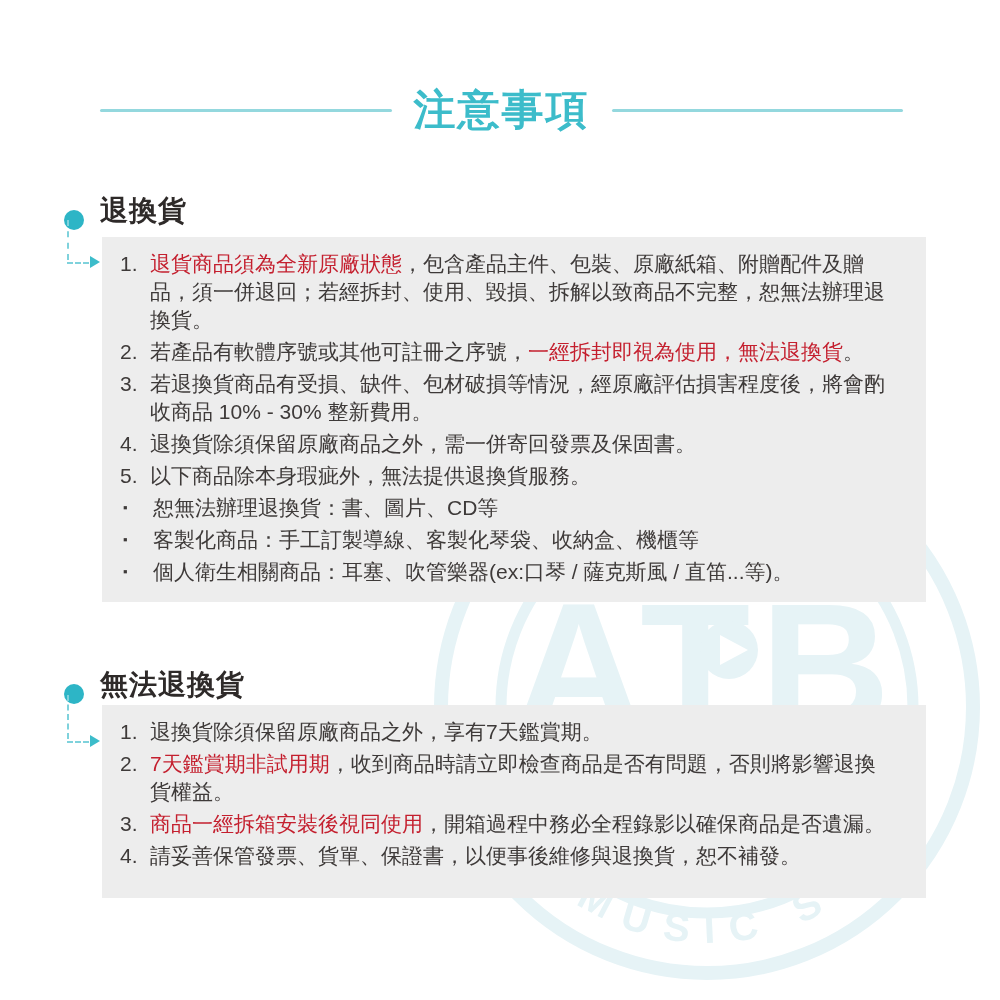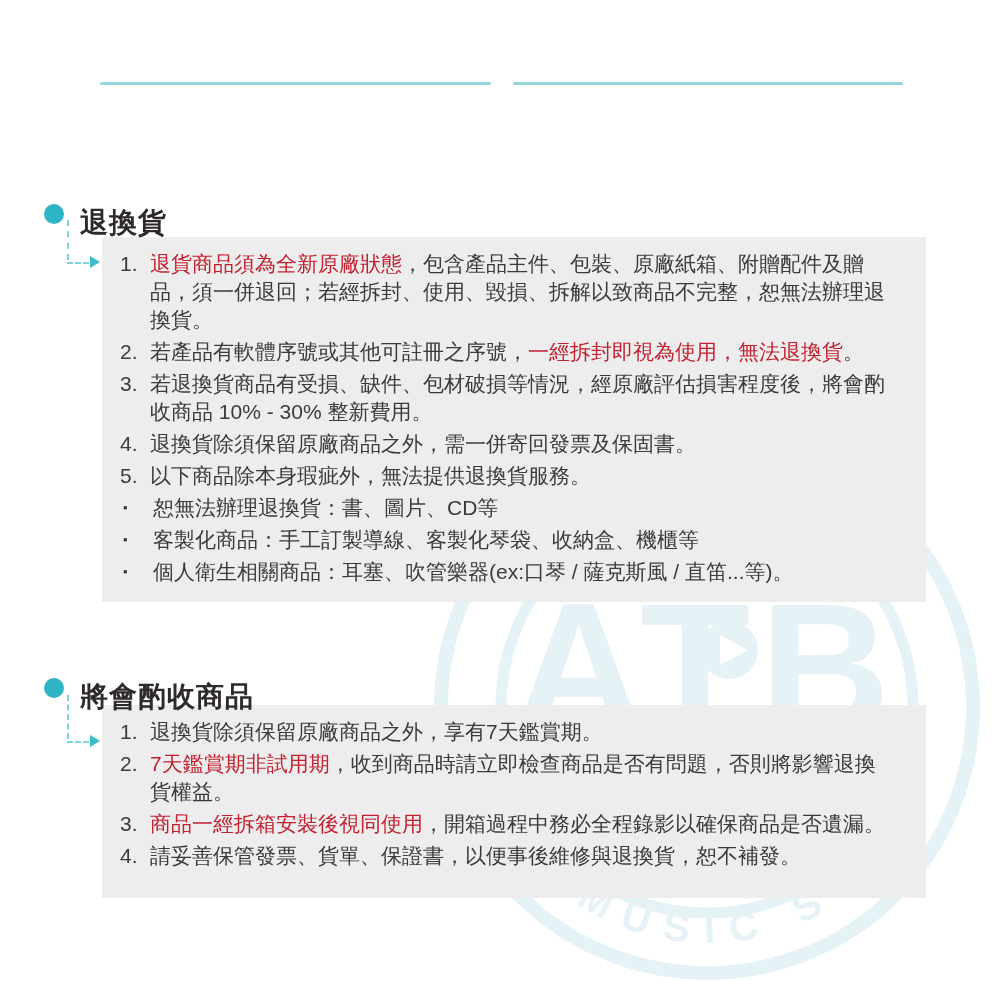--- a/index.html
+++ b/index.html
@@ -7,21 +7,21 @@
     position:relative;width:1000px;height:1000px;background:#ffffff;overflow:hidden;
     font-family:"Liberation Sans","DejaVu Sans",sans-serif;
   }
   
   .watermark{position:absolute;left:407px;top:407px;width:600px;height:600px;z-index:0;}
   
   .title-row{position:absolute;left:100px;right:97px;top:82px;display:flex;align-items:center;gap:22px;z-index:2;}
   .title-rule{flex:1;height:3px;background:#94d8de;border-radius:2px;}
   .page-title{margin:0;font-size:42px;font-weight:bold;color:#3cbcca;letter-spacing:2px;white-space:nowrap;}
   
-  .sec-head{position:absolute;left:44px;display:flex;align-items:flex-start;z-index:2;margin-top:12px;}
+  .sec-head{position:absolute;left:64px;display:flex;align-items:flex-end;z-index:2;}
   .sec-head .dot{width:20px;height:20px;border-radius:50%;background:#2db5c6;margin-right:16px;flex:none;}
   .sec-head h2{margin:0;font-size:28px;font-weight:bold;color:#2e2a29;letter-spacing:1px;}
   .sec-head-1{top:192px;}
   .sec-head-2{top:666px;}
   
   .vdash,.hdash,.arrow{position:absolute;z-index:2;}
   .vdash{left:67px;width:0;border-left:2px dashed #7fd2dc;}
   .hdash{left:67px;height:0;border-top:2px dashed #7fd2dc;}
   .arrow{width:0;height:0;border-top:6px solid transparent;border-bottom:6px solid transparent;border-left:10px solid #3cbcca;}
   .vdash-1{top:220px;height:40px;}
@@ -65,20 +65,21 @@
     </text>
     <text x="300" y="322" text-anchor="middle" font-size="180" font-weight="bold" fill="#e6f3f6" letter-spacing="10">ATB</text>
     <g>
       <circle cx="322" cy="243" r="29" fill="#e6f3f6"></circle>
       <polygon points="313,228 313,258 341,243" fill="#ffffff"></polygon>
     </g>
   </svg>
 
   <div class="title-row">
     <span class="title-rule"></span>
+    <h1 class="page-title">注意事項</h1>
     <span class="title-rule"></span>
   </div>
 
   <div class="sec-head sec-head-1">
     <span class="dot"></span>
     <h2>退換貨</h2>
   </div>
   <div class="vdash vdash-1"></div>
   <div class="hdash hdash-1"></div>
   <div class="arrow arrow-1"></div>
@@ -114,21 +115,21 @@
         </li>
         <li class="notice-item bullet">
           <span class="marker">▪</span>
           <span class="txt"><span>個人衛生相關商品：耳塞、吹管樂器(ex:口琴 / 薩克斯風 / 直笛...等)。</span></span>
         </li>
       </ol>
   </div>
 
   <div class="sec-head sec-head-2">
     <span class="dot"></span>
-    <h2>將會酌收商品</h2>
+    <h2>無法退換貨</h2>
   </div>
   <div class="vdash vdash-2"></div>
   <div class="hdash hdash-2"></div>
   <div class="arrow arrow-2"></div>
   <div class="box box-2">
     <ol>
         <li class="notice-item">
           <span class="marker">1.</span>
           <span class="txt"><span>退換貨除須保留原廠商品之外，享有7天鑑賞期。</span></span>
         </li>

